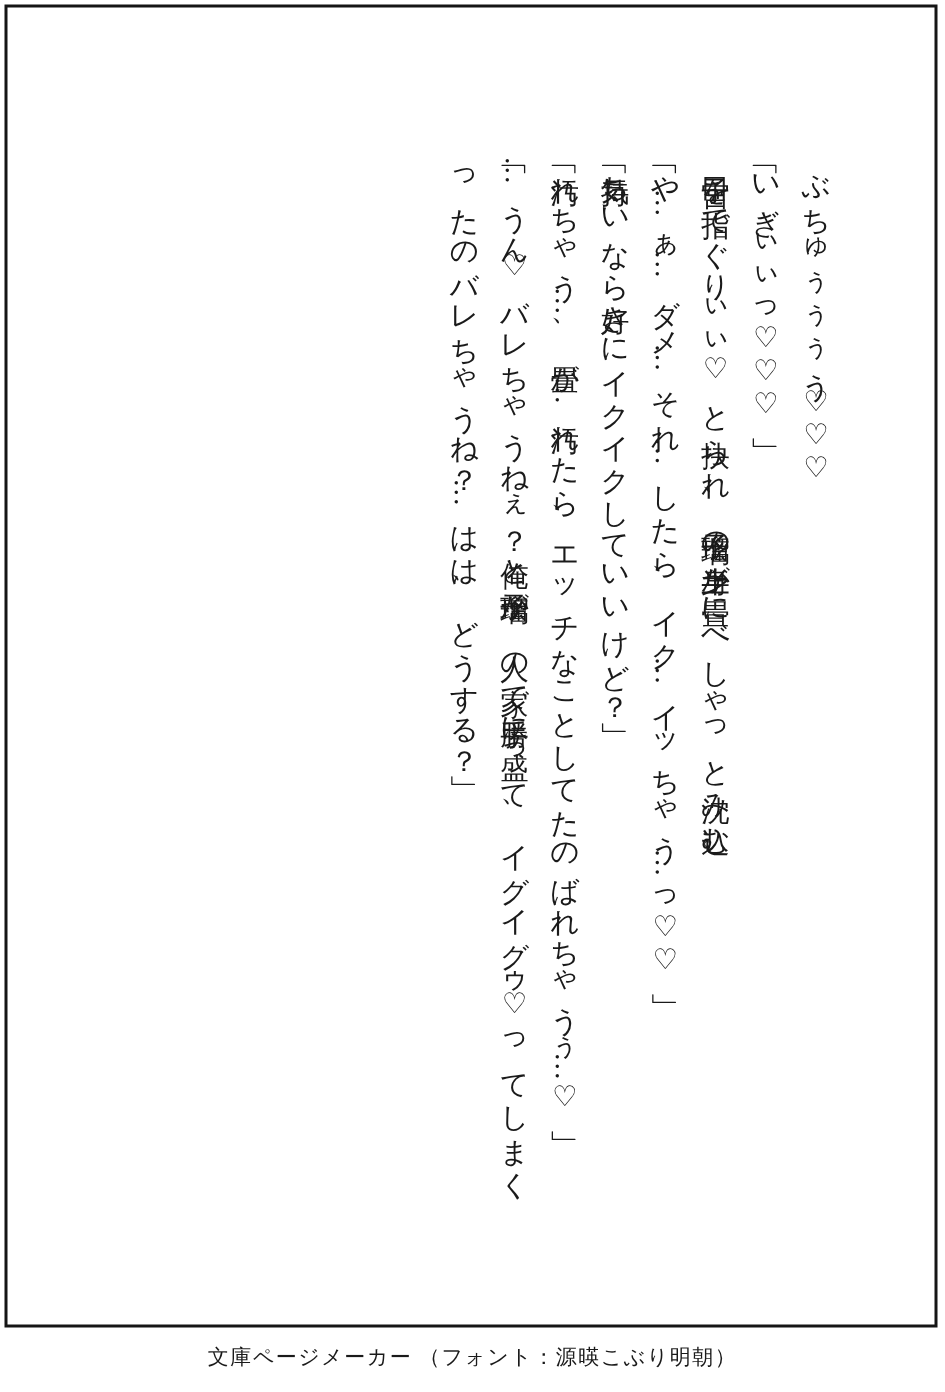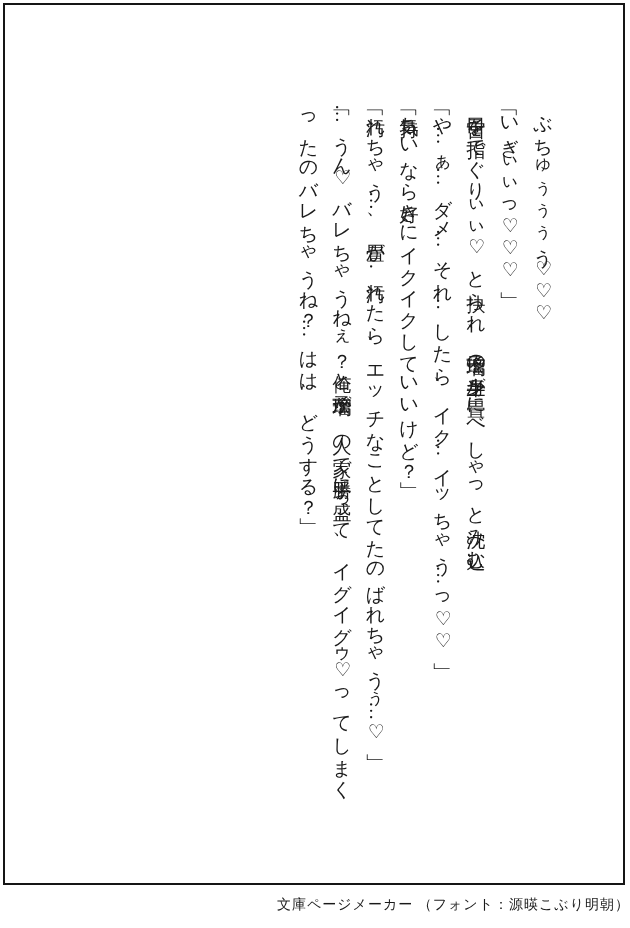--- a/index.html
+++ b/index.html
@@ -40,21 +40,21 @@
   }
   .vertical-text p {
     margin: 0;
     padding: 0;
   }
   .footer-caption {
     position: absolute;
     top: 896px;
     left: 0;
     width: 100%;
-    text-align: right;
+    text-align: center;
     font-size: 14px;
     letter-spacing: 1px;
     color: #1a1a1a;
   }
 </style>
 </head>
 <body>
 
 <div class="page">
 

